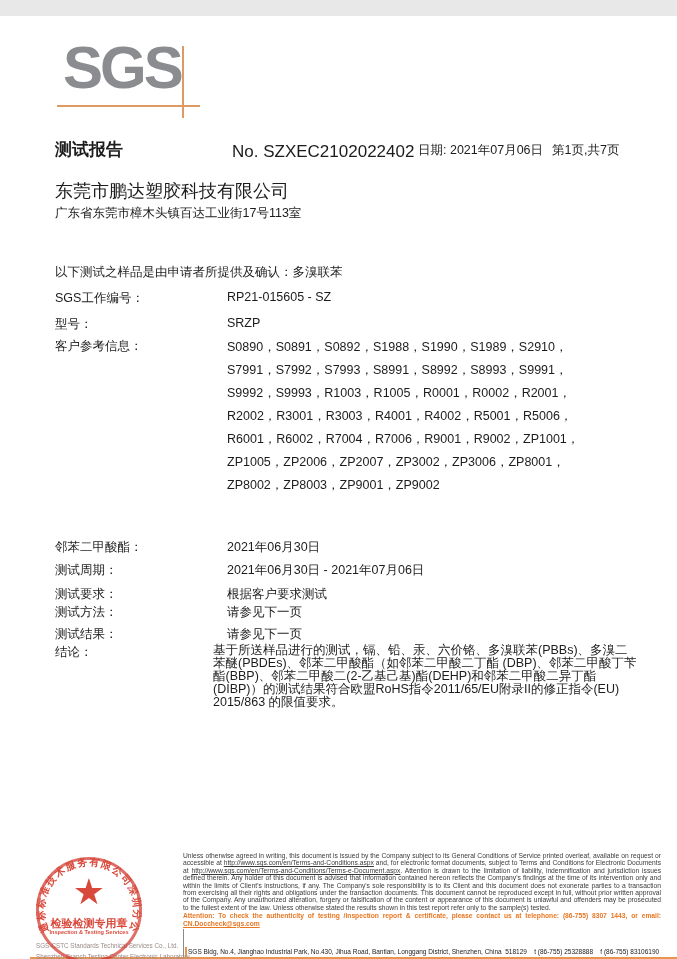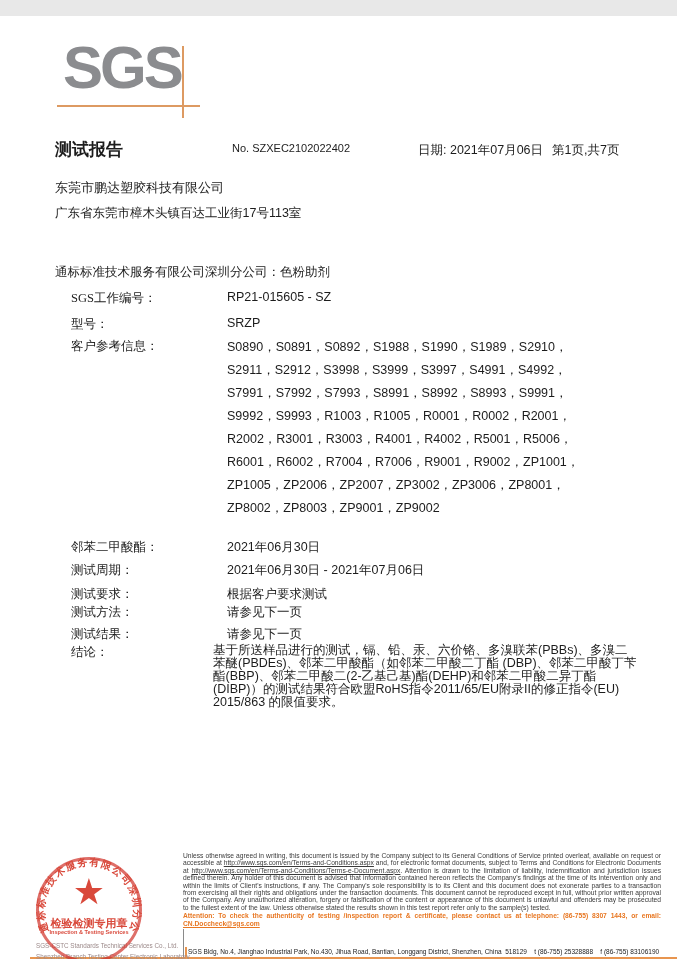--- a/index.html
+++ b/index.html
@@ -13,34 +13,34 @@
   .logo-text {
     position:absolute; left:63px; top:22px;
     font-size:60px; font-weight:bold; letter-spacing:-3px;
     color:#8b8c8f; line-height:1;
   }
   .logo-hline { position:absolute; left:57px; top:89px; width:143px; height:2px; background:#dd9a62; }
   .logo-vline { position:absolute; left:182px; top:30px; width:2px; height:72px; background:#dd9a62; }
 
   
   .report-title { position:absolute; left:55px; top:122px; font-size:17px; font-weight:bold; }
-  .report-no    { position:absolute; left:232px; top:126px; font-size:11px; }
+  .report-no    { position:absolute; left:232px; top:126px; font-size:17px; }
   .report-date  { position:absolute; left:418px; top:126px; font-size:12.5px; }
   .report-page  { position:absolute; left:552px; top:126px; font-size:12.5px; }
 
   
-  .applicant-name    { position:absolute; left:55px; top:163px; font-size:13px; }
+  .applicant-name    { position:absolute; left:55px; top:163px; font-size:18px; }
   .applicant-address { position:absolute; left:55px; top:189px; font-size:12.5px; }
 
   
   .sample-statement { position:absolute; left:55px; top:248px; font-size:12.5px; }
 
   
   .frow { position:absolute; left:55px; font-size:12.5px; }
-  .flabel { position:absolute; left:16px; top:0; white-space:nowrap;font-family:Liberation Serif, serif; }
+  .flabel { position:absolute; left:0; top:0; white-space:nowrap; }
   .fvalue { position:absolute; left:172px; top:0; white-space:nowrap; }
   .ref-line { line-height:23px; white-space:nowrap; }
   .conclusion-value { position:absolute; left:158px; top:0; width:425px; white-space:normal; line-height:13px; }
 
   
   .footer-block {
     position:absolute; left:183px; top:836px; width:478px;
     font-size:6.7px; line-height:7.4px; color:#3a3a3a; text-align:justify;
   }
   .footer-block .url { text-decoration:underline; }
@@ -78,35 +78,34 @@
   <div class="logo-vline"></div>
 
   <div class="report-title">测试报告</div>
   <div class="report-no">No. SZXEC2102022402</div>
   <div class="report-date">日期: 2021年07月06日</div>
   <div class="report-page">第1页,共7页</div>
 
   <div class="applicant-name">东莞市鹏达塑胶科技有限公司</div>
   <div class="applicant-address">广东省东莞市樟木头镇百达工业街17号113室</div>
 
-  <div class="sample-statement">通标标准技术服务有限公司深圳分公司：色粉助剂</div>
+  <div class="sample-statement">以下测试之样品是由申请者所提供及确认：多溴联苯</div>
 
   <div class="frow" style="top:274px">
     <span class="flabel">SGS工作编号：</span>
     <span class="fvalue">RP21-015605 - SZ</span>
   </div>
   <div class="frow" style="top:300px">
     <span class="flabel">型号：</span>
     <span class="fvalue">SRZP</span>
   </div>
   <div class="frow" style="top:320px">
     <span class="flabel" style="top:2px">客户参考信息：</span>
     <span class="fvalue">
       <span class="ref-line" style="display:block">S0890，S0891，S0892，S1988，S1990，S1989，S2910，</span>
-      <span class="ref-line" style="display:block">S2911，S2912，S3998，S3999，S3997，S4991，S4992，</span>
       <span class="ref-line" style="display:block">S7991，S7992，S7993，S8991，S8992，S8993，S9991，</span>
       <span class="ref-line" style="display:block">S9992，S9993，R1003，R1005，R0001，R0002，R2001，</span>
       <span class="ref-line" style="display:block">R2002，R3001，R3003，R4001，R4002，R5001，R5006，</span>
       <span class="ref-line" style="display:block">R6001，R6002，R7004，R7006，R9001，R9002，ZP1001，</span>
       <span class="ref-line" style="display:block">ZP1005，ZP2006，ZP2007，ZP3002，ZP3006，ZP8001，</span>
       <span class="ref-line" style="display:block">ZP8002，ZP8003，ZP9001，ZP9002</span>
     </span>
   </div>
   <div class="frow" style="top:523px">
     <span class="flabel">邻苯二甲酸酯：</span>

